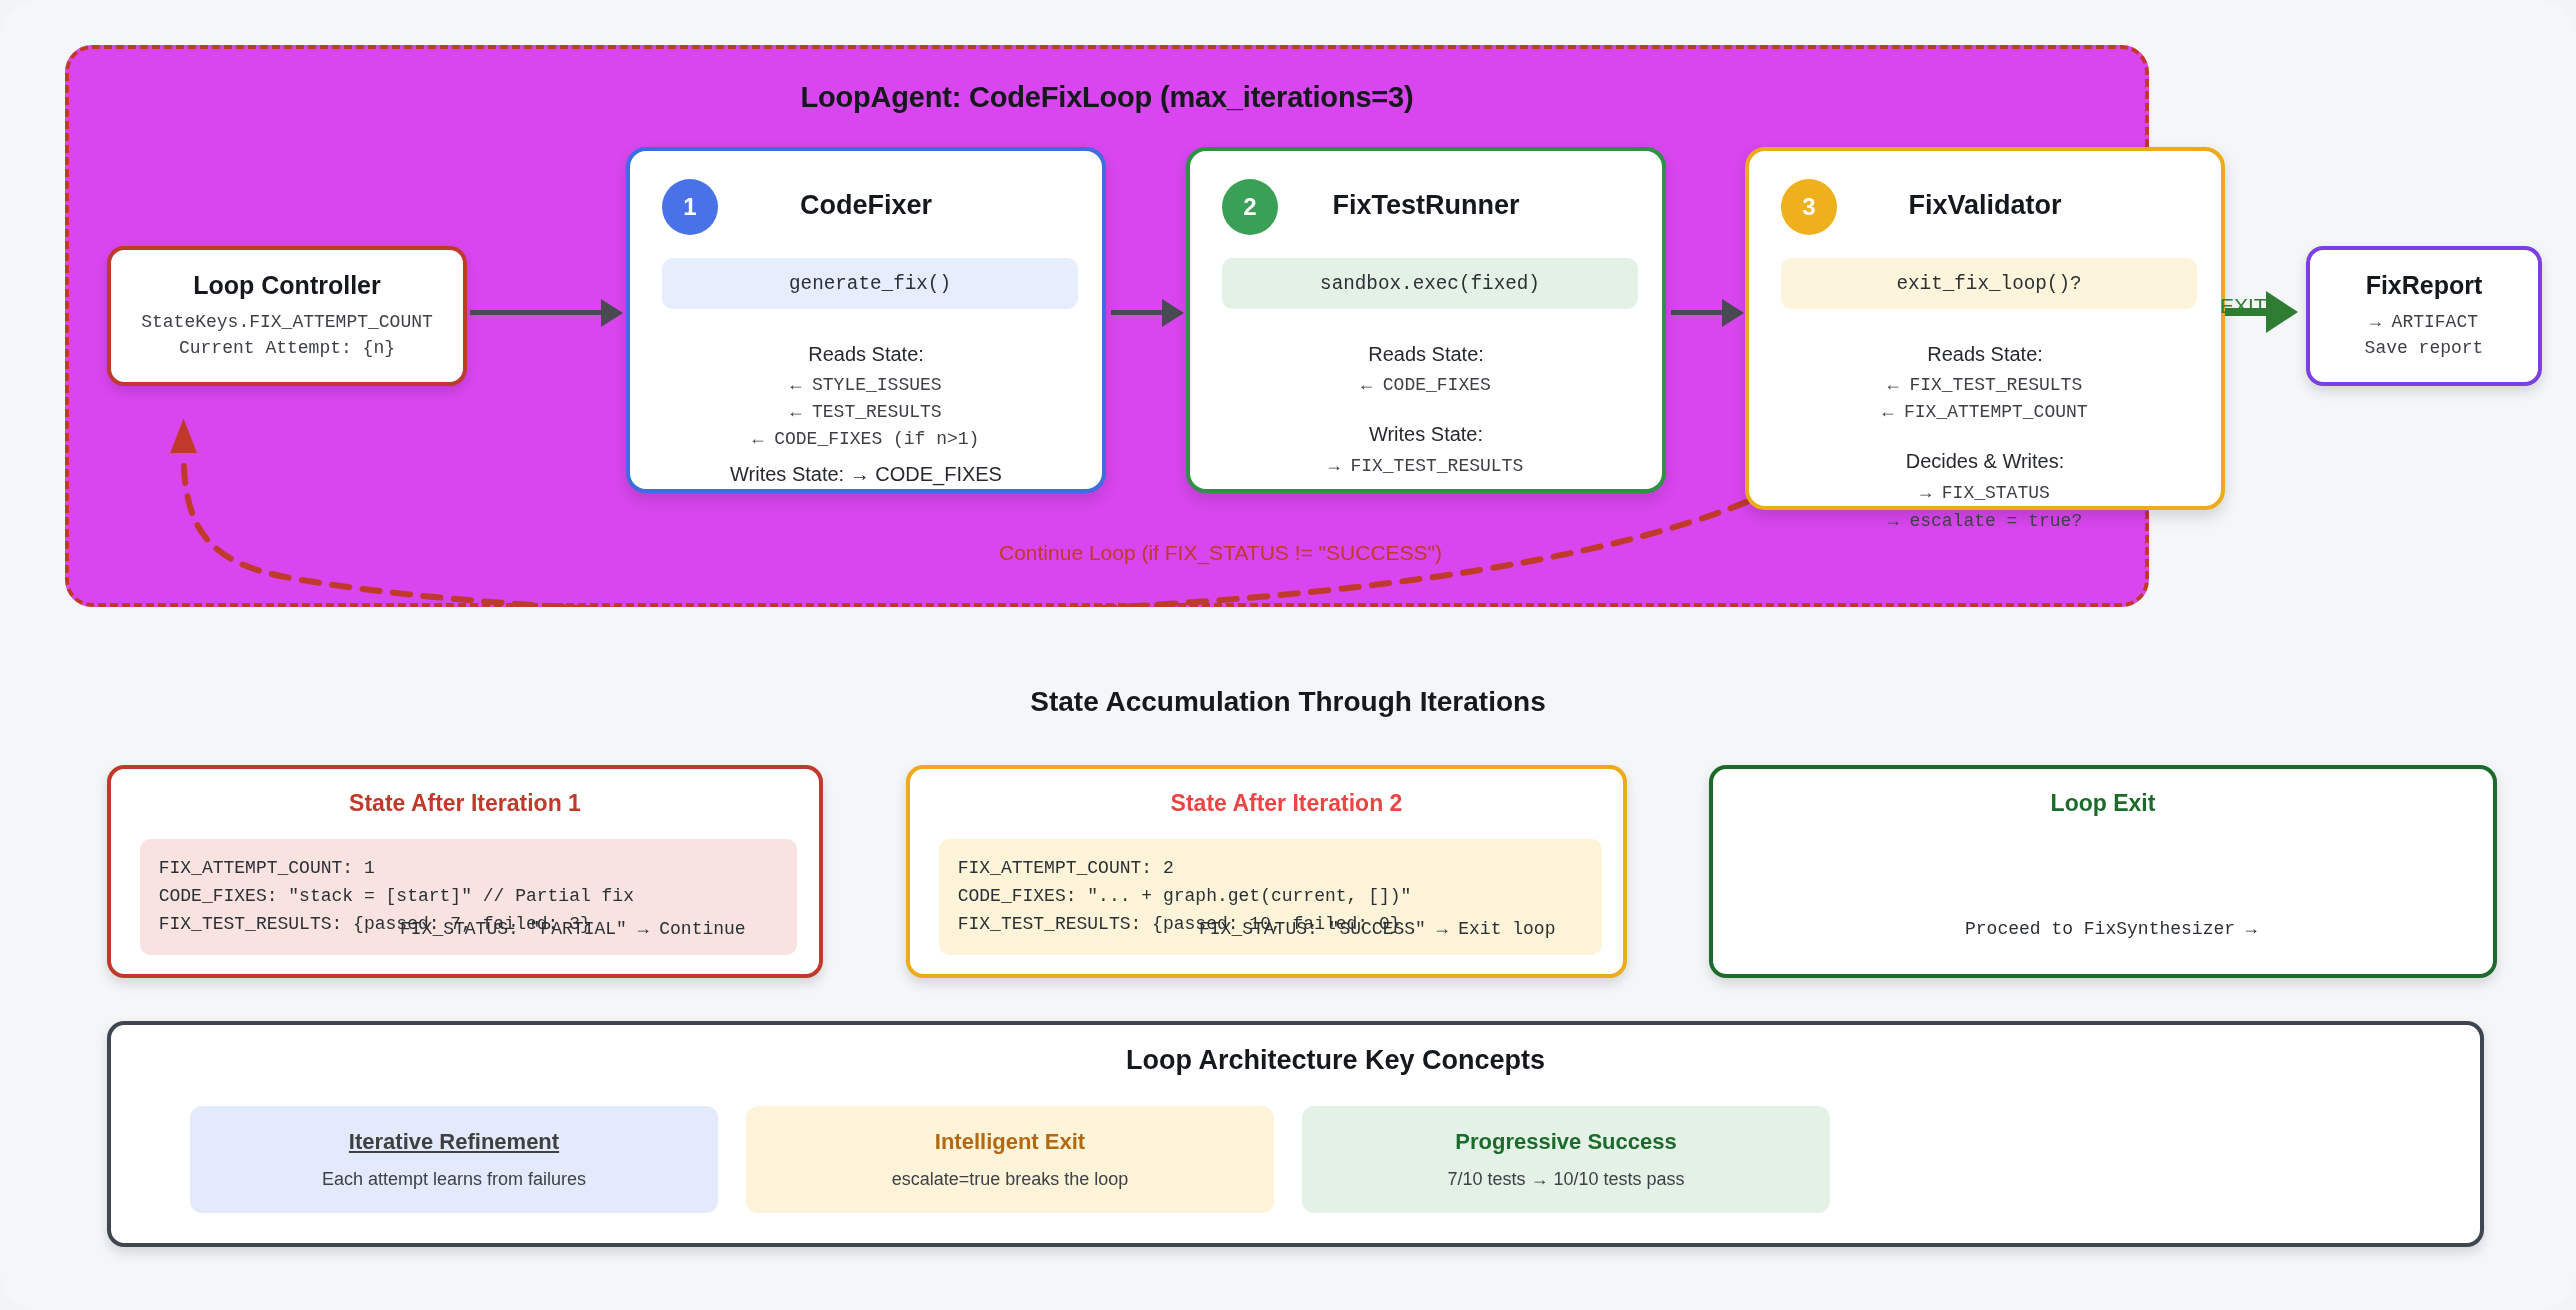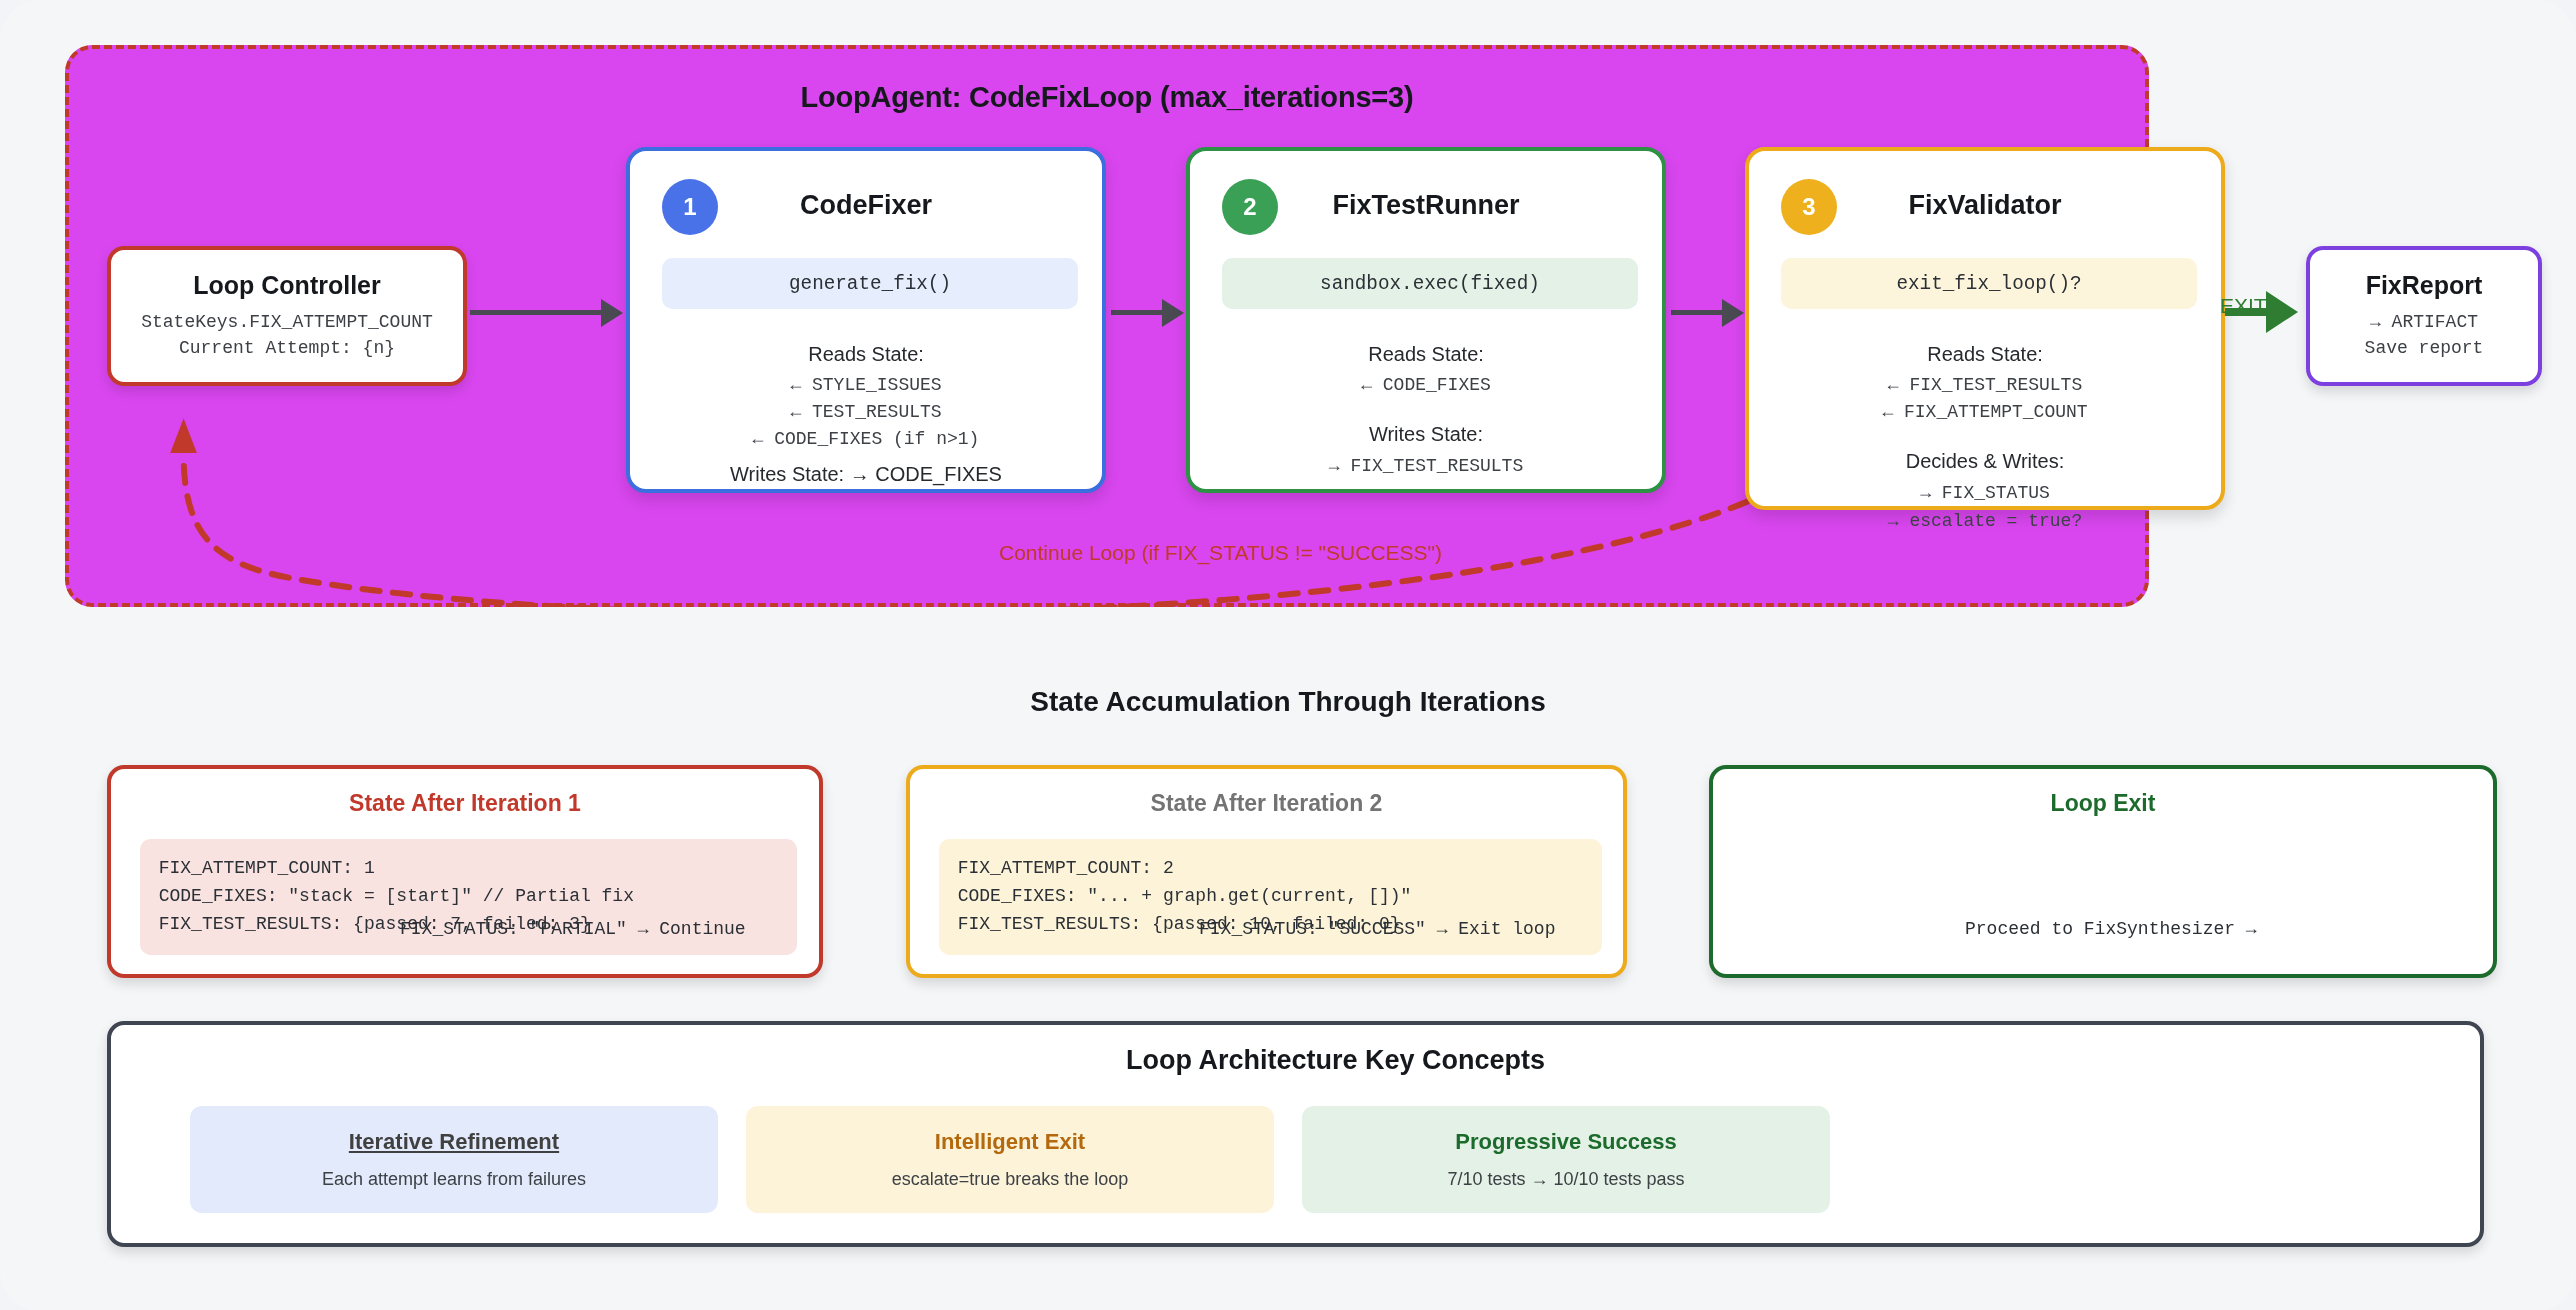--- a/index.html
+++ b/index.html
@@ -159,21 +159,21 @@
   }
   .state-card.s1{left:107px;  width:716px; border:4px solid #c0392b;}
   .state-card.s2{left:906px; width:721px; border:4px solid #edaa1b;}
   .state-card.s3{left:1709px; width:788px; border:4px solid #1d6b2c;}
 
   .sc-title{
     position:absolute;left:0;top:21px;width:100%;text-align:center;
     font-size:23px;font-weight:bold;
   }
   .sc-title.red  {color:#c0392b;}
-  .sc-title.amber{color:#737373;}
+  .sc-title.amber{color:#ef4444;padding-left:20px;}
   .sc-title.green{color:#1d6b2c;}
 
   .sc-box{
     position:absolute;left:29px;top:70px;
     border-radius:10.7px;
     padding:16px 18.7px;
     box-sizing:border-box;
     font-size:18px;color:#2b3036;line-height:1.55;
     white-space:pre;
   }

